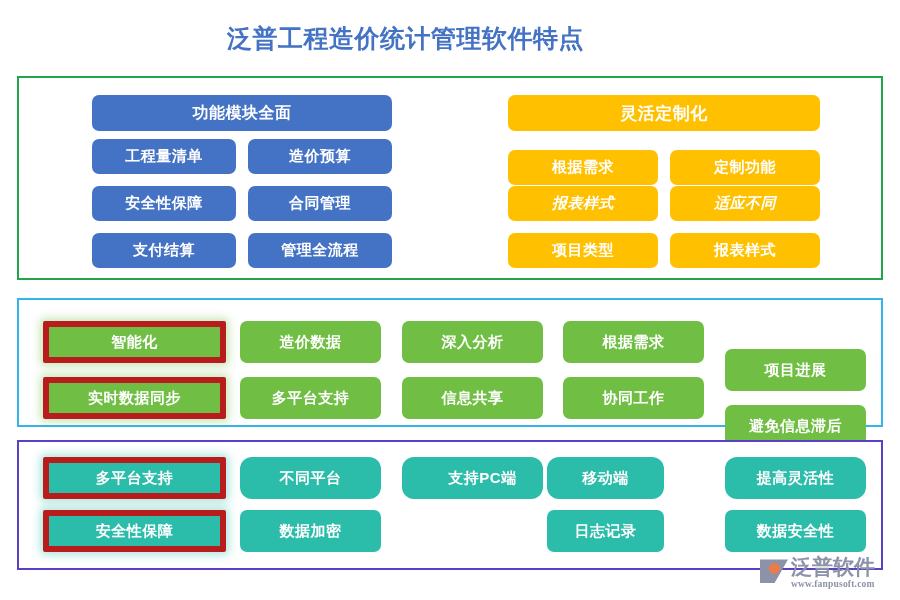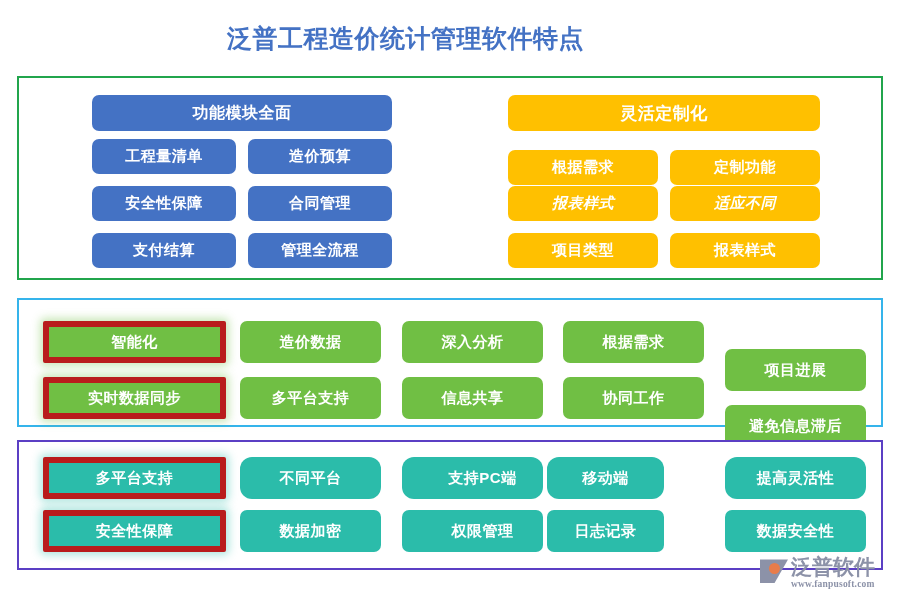--- a/index.html
+++ b/index.html
@@ -202,21 +202,20 @@
   <div class="section" id="section-platform"></div>
 
   <div class="box teal lead p-cell p-c1 p-r1">多平台支持</div>
   <div class="box teal p-cell p-c2 p-r1">不同平台</div>
   <div class="box teal p-cell p-c3 p-r1">支持PC端</div>
   <div class="box teal p-cell p-c4 p-r1">移动端</div>
   <div class="box teal p-cell p-c5 p-r1">提高灵活性</div>
 
   <div class="box teal lead p-cell p-c1 p-r2">安全性保障</div>
   <div class="box teal p-cell p-c2 p-r2">数据加密</div>
-  <div class="box teal p-cell p-c3 p-r2">权限管理</div>
   <div class="box teal p-cell p-c4 p-r2">日志记录</div>
   <div class="box teal p-cell p-c5 p-r2">数据安全性</div>
 
   <div id="brand-logo">
     <div class="logo-mark"></div>
     <div class="logo-text">
       <div class="logo-cn">泛普软件</div>
       <div class="logo-url">www.fanpusoft.com</div>
     </div>
   </div>

